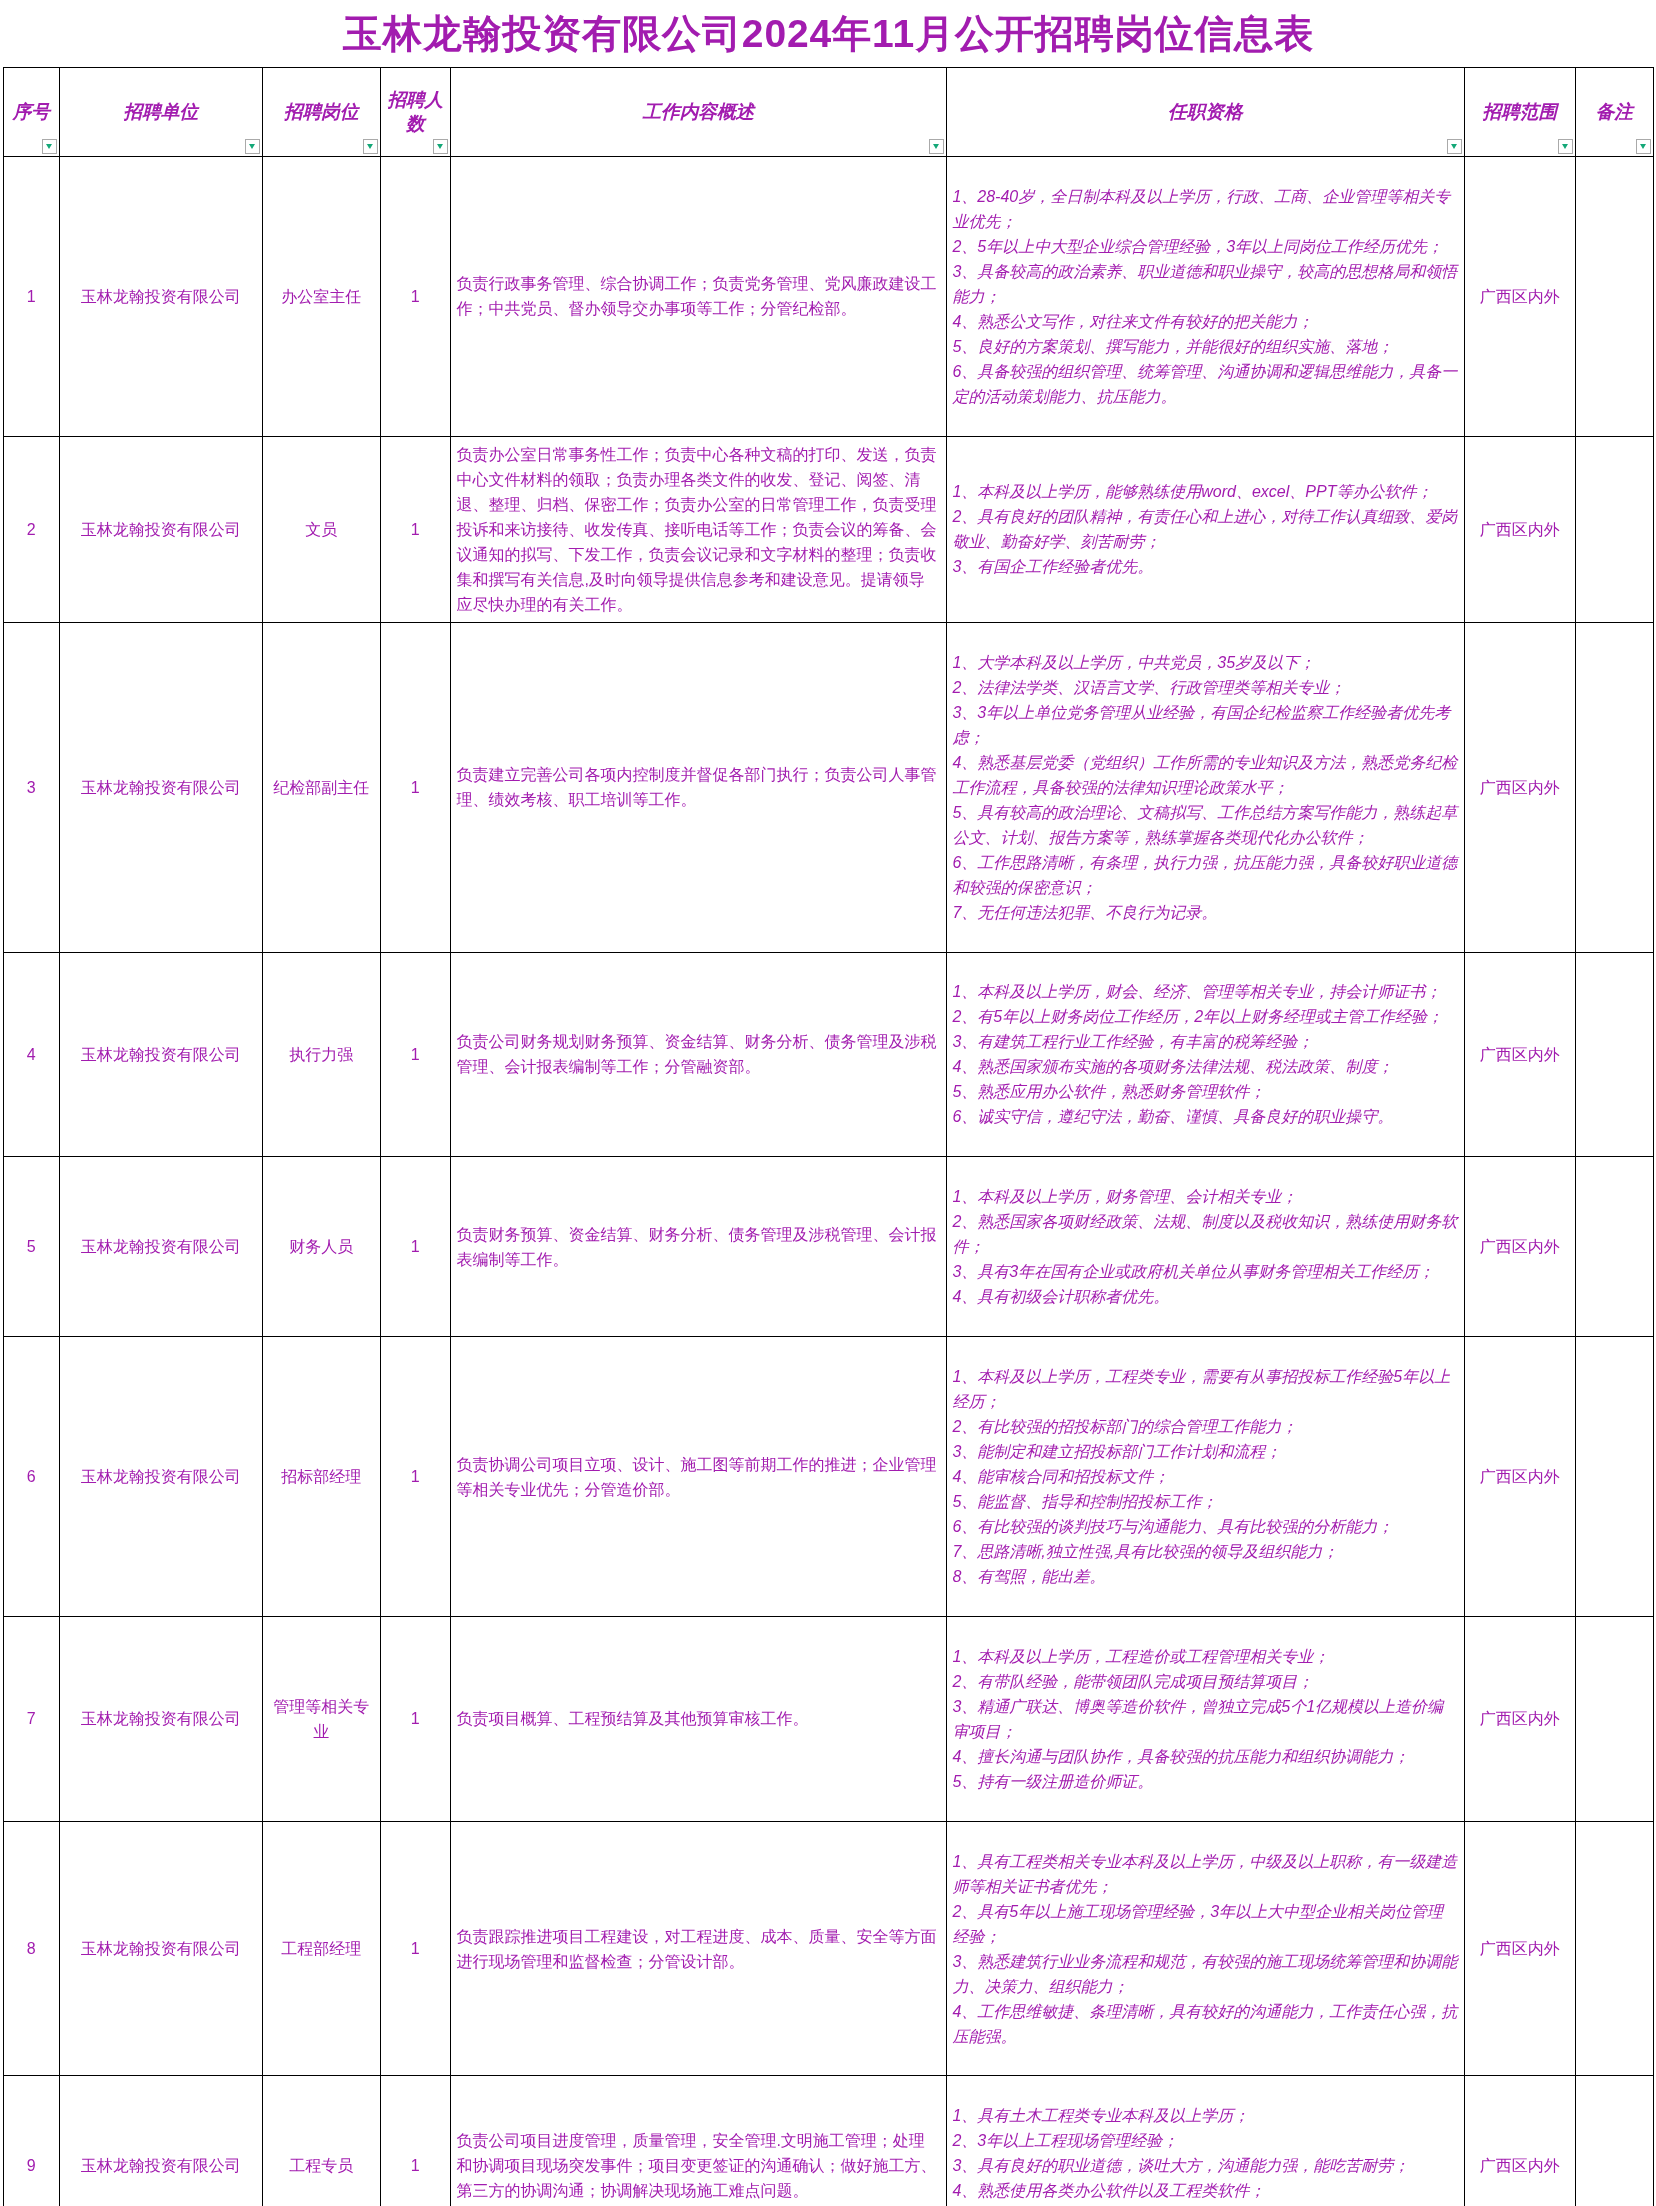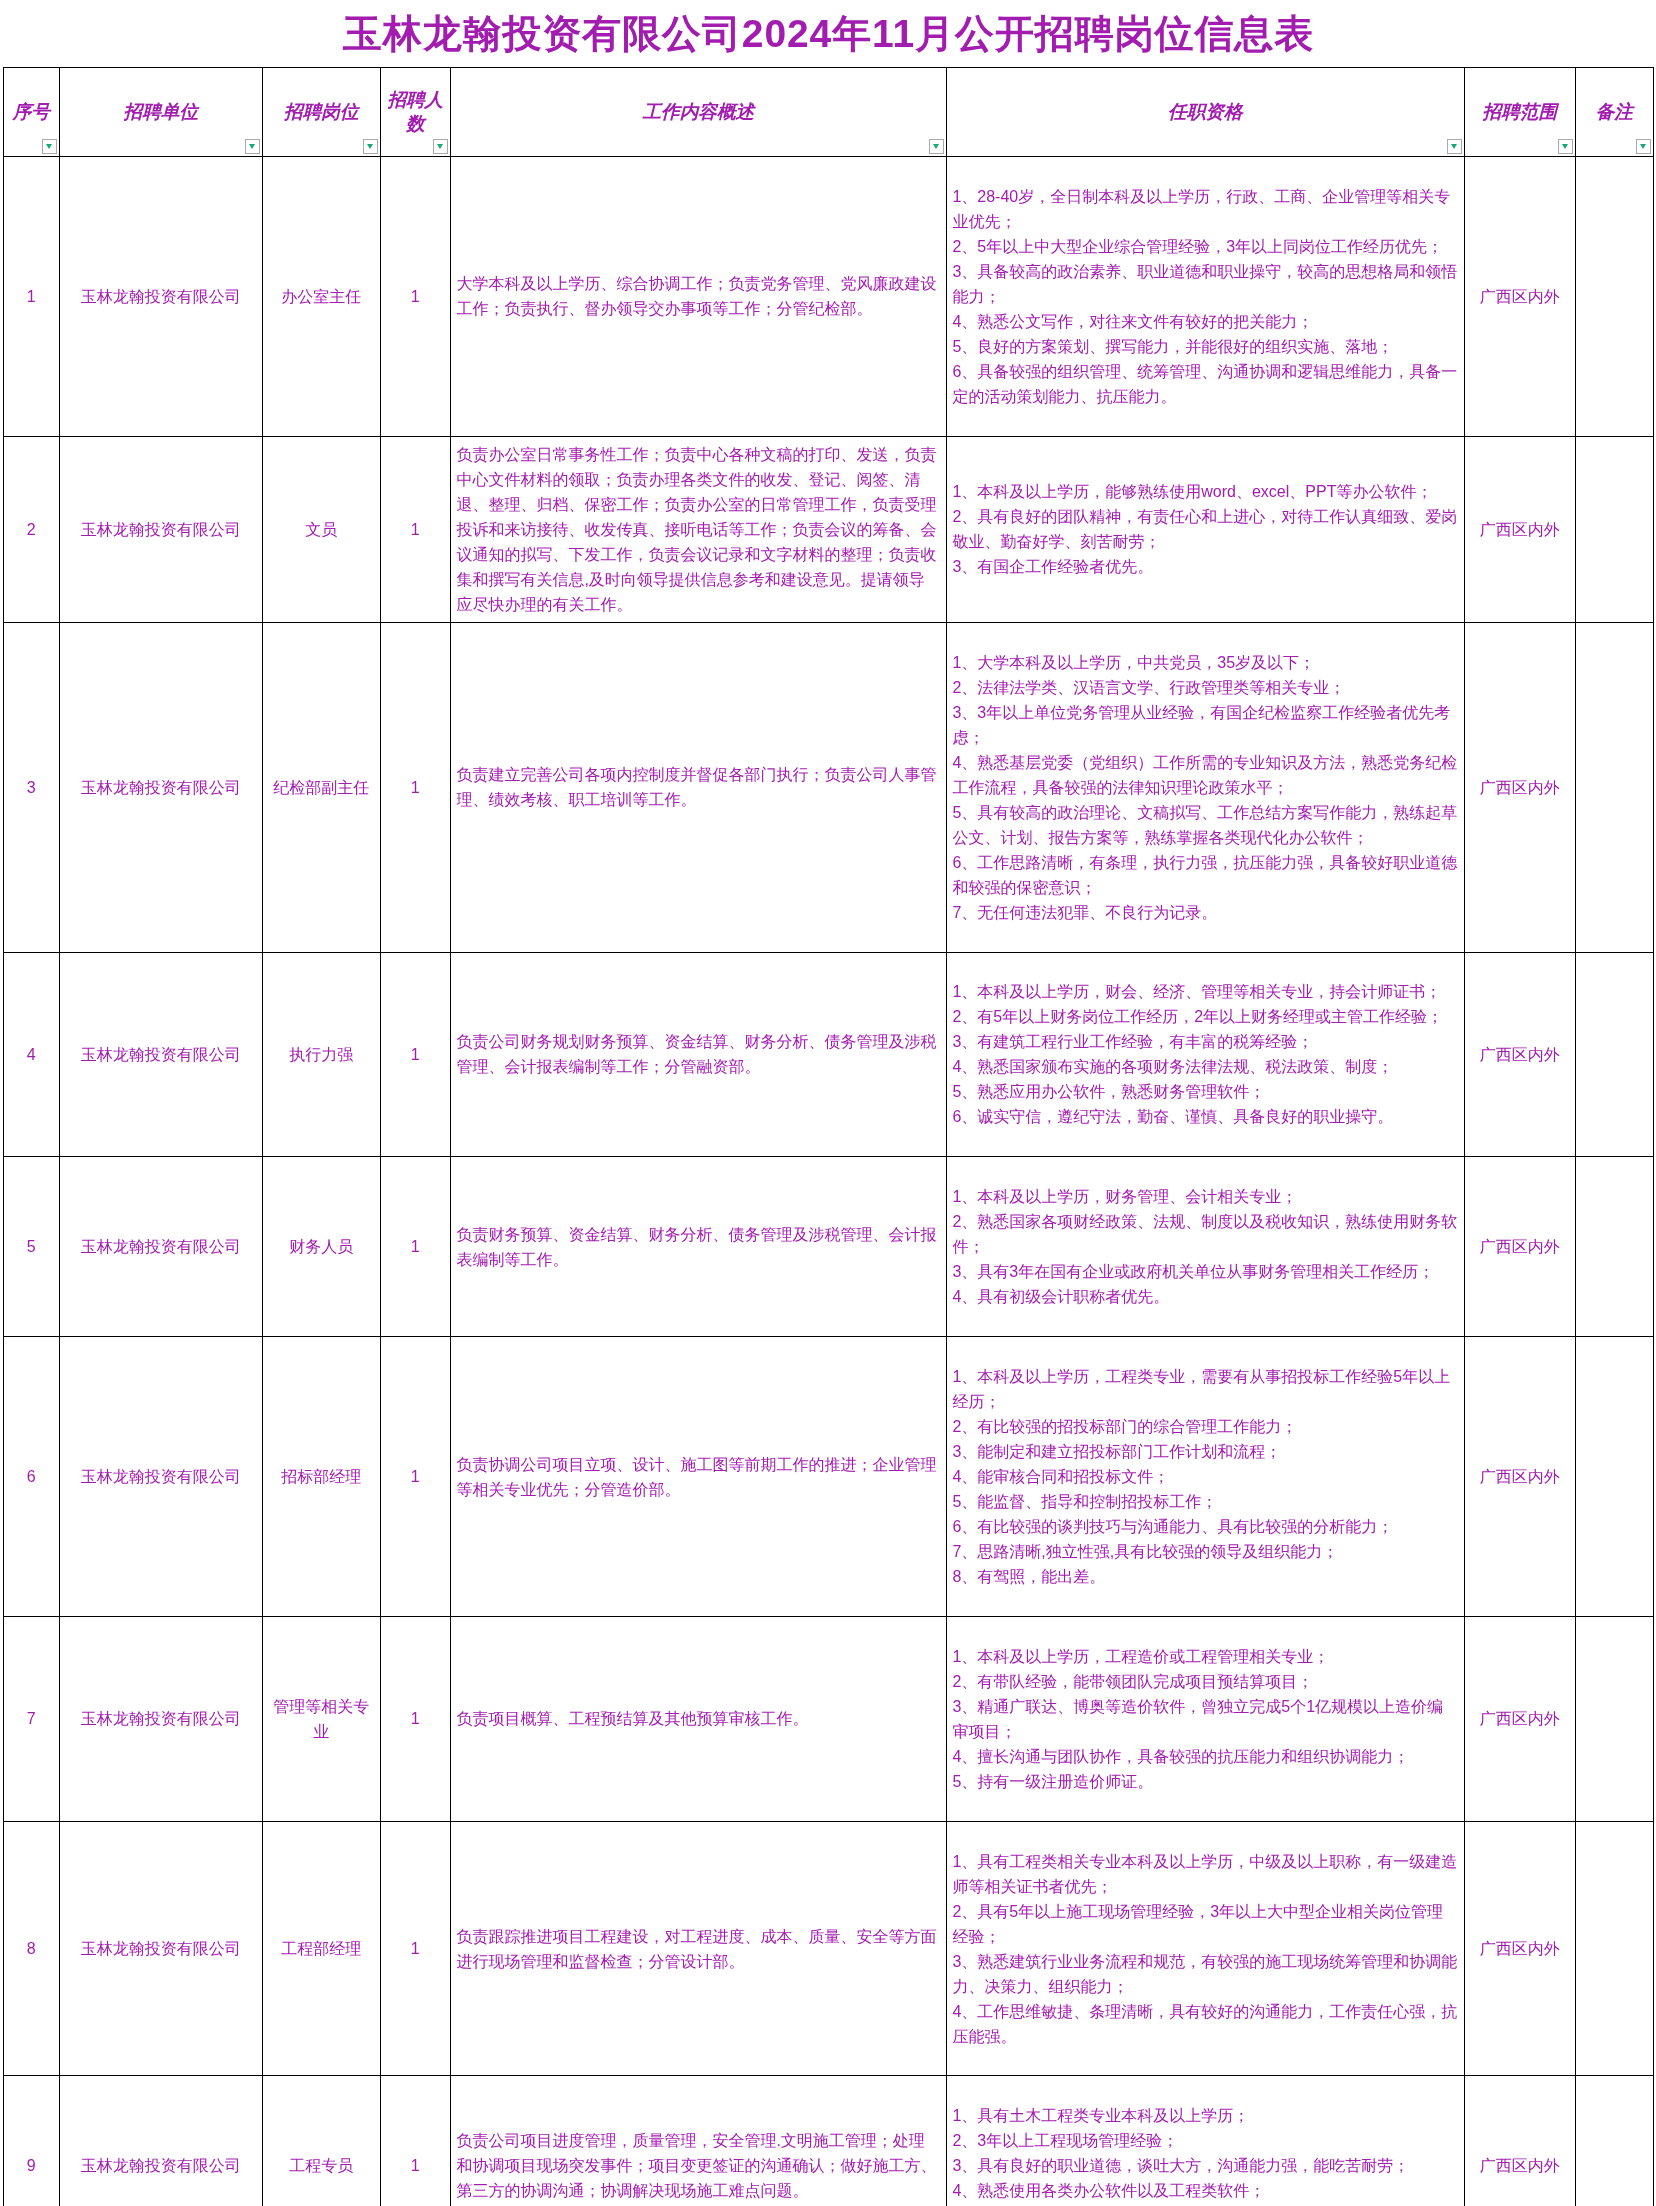--- a/index.html
+++ b/index.html
@@ -9,21 +9,21 @@
   col.c1{width:56px}col.c2{width:203px}col.c3{width:118px}col.c4{width:70px}
   col.c5{width:496px}col.c6{width:518px}col.c7{width:111px}col.c8{width:78px}
   th,td{border:0.9px solid #000;vertical-align:middle;box-sizing:border-box;overflow:hidden;}
   thead tr{height:89px;font-style:italic;}
   th{font-size:18.6px;font-weight:bold;text-align:center;position:relative;padding:1.9px 3.7px;line-height:1.3;}
   .filter-btn{position:absolute;right:1.9px;bottom:1.9px;width:13px;height:13px;background:#fff;border:0.9px solid #aaa;display:flex;align-items:center;justify-content:center;cursor:pointer;}
   .tri{width:0;height:0;border-left:3.7px solid transparent;border-right:3.7px solid transparent;border-top:5.6px solid var(--accent,#14a878);}
   td{font-size:16px;line-height:25px;padding:1.9px 5.6px;}
   .c-seq,.c-count,.c-unit,.c-pos,.c-scope{text-align:center;}
   .c-duties,.c-quals{text-align:left;white-space:pre-line;}
-  .c-quals{position:relative;}
+  .c-quals{position:relative;font-style:italic;}
   .overflow-char{position:absolute;right:2.8px;top:46%;}
   tbody tr:nth-child(1){height:249px}
   tbody tr:nth-child(2){height:186px}
   tbody tr:nth-child(3){height:282px}
   tbody tr:nth-child(4){height:202px}
   tbody tr:nth-child(5){height:154px}
   tbody tr:nth-child(6){height:222px}
   tbody tr:nth-child(7){height:179px}
   tbody tr:nth-child(8){height:241px}
   tbody tr:nth-child(9){height:156px}
@@ -104,21 +104,21 @@
     </span>
   </th>
 </tr>
     </thead>
     <tbody id="body-rows">
   <tr>
     <td class="c-seq">1</td>
     <td class="c-unit">玉林龙翰投资有限公司</td>
     <td class="c-pos">办公室主任</td>
     <td class="c-count">1</td>
-    <td class="c-duties">大学本科及以上学历、综合协调工作；负责党务管理、党风廉政建设工作；负责执行、督办领导交办事项等工作；分管纪检部。</td>
+    <td class="c-duties">负责行政事务管理、综合协调工作；负责党务管理、党风廉政建设工作；中共党员、督办领导交办事项等工作；分管纪检部。</td>
     <td class="c-quals">
       <span class="qual-text">1、28-40岁，全日制本科及以上学历，行政、工商、企业管理等相关专业优先；
 2、5年以上中大型企业综合管理经验，3年以上同岗位工作经历优先；
 3、具备较高的政治素养、职业道德和职业操守，较高的思想格局和领悟能力；
 4、熟悉公文写作，对往来文件有较好的把关能力；
 5、良好的方案策划、撰写能力，并能很好的组织实施、落地；
 6、具备较强的组织管理、统筹管理、沟通协调和逻辑思维能力，具备一定的活动策划能力、抗压能力。</span>
       <span class="overflow-char"></span>
     </td>
     <td class="c-scope">广西区内外</td>

